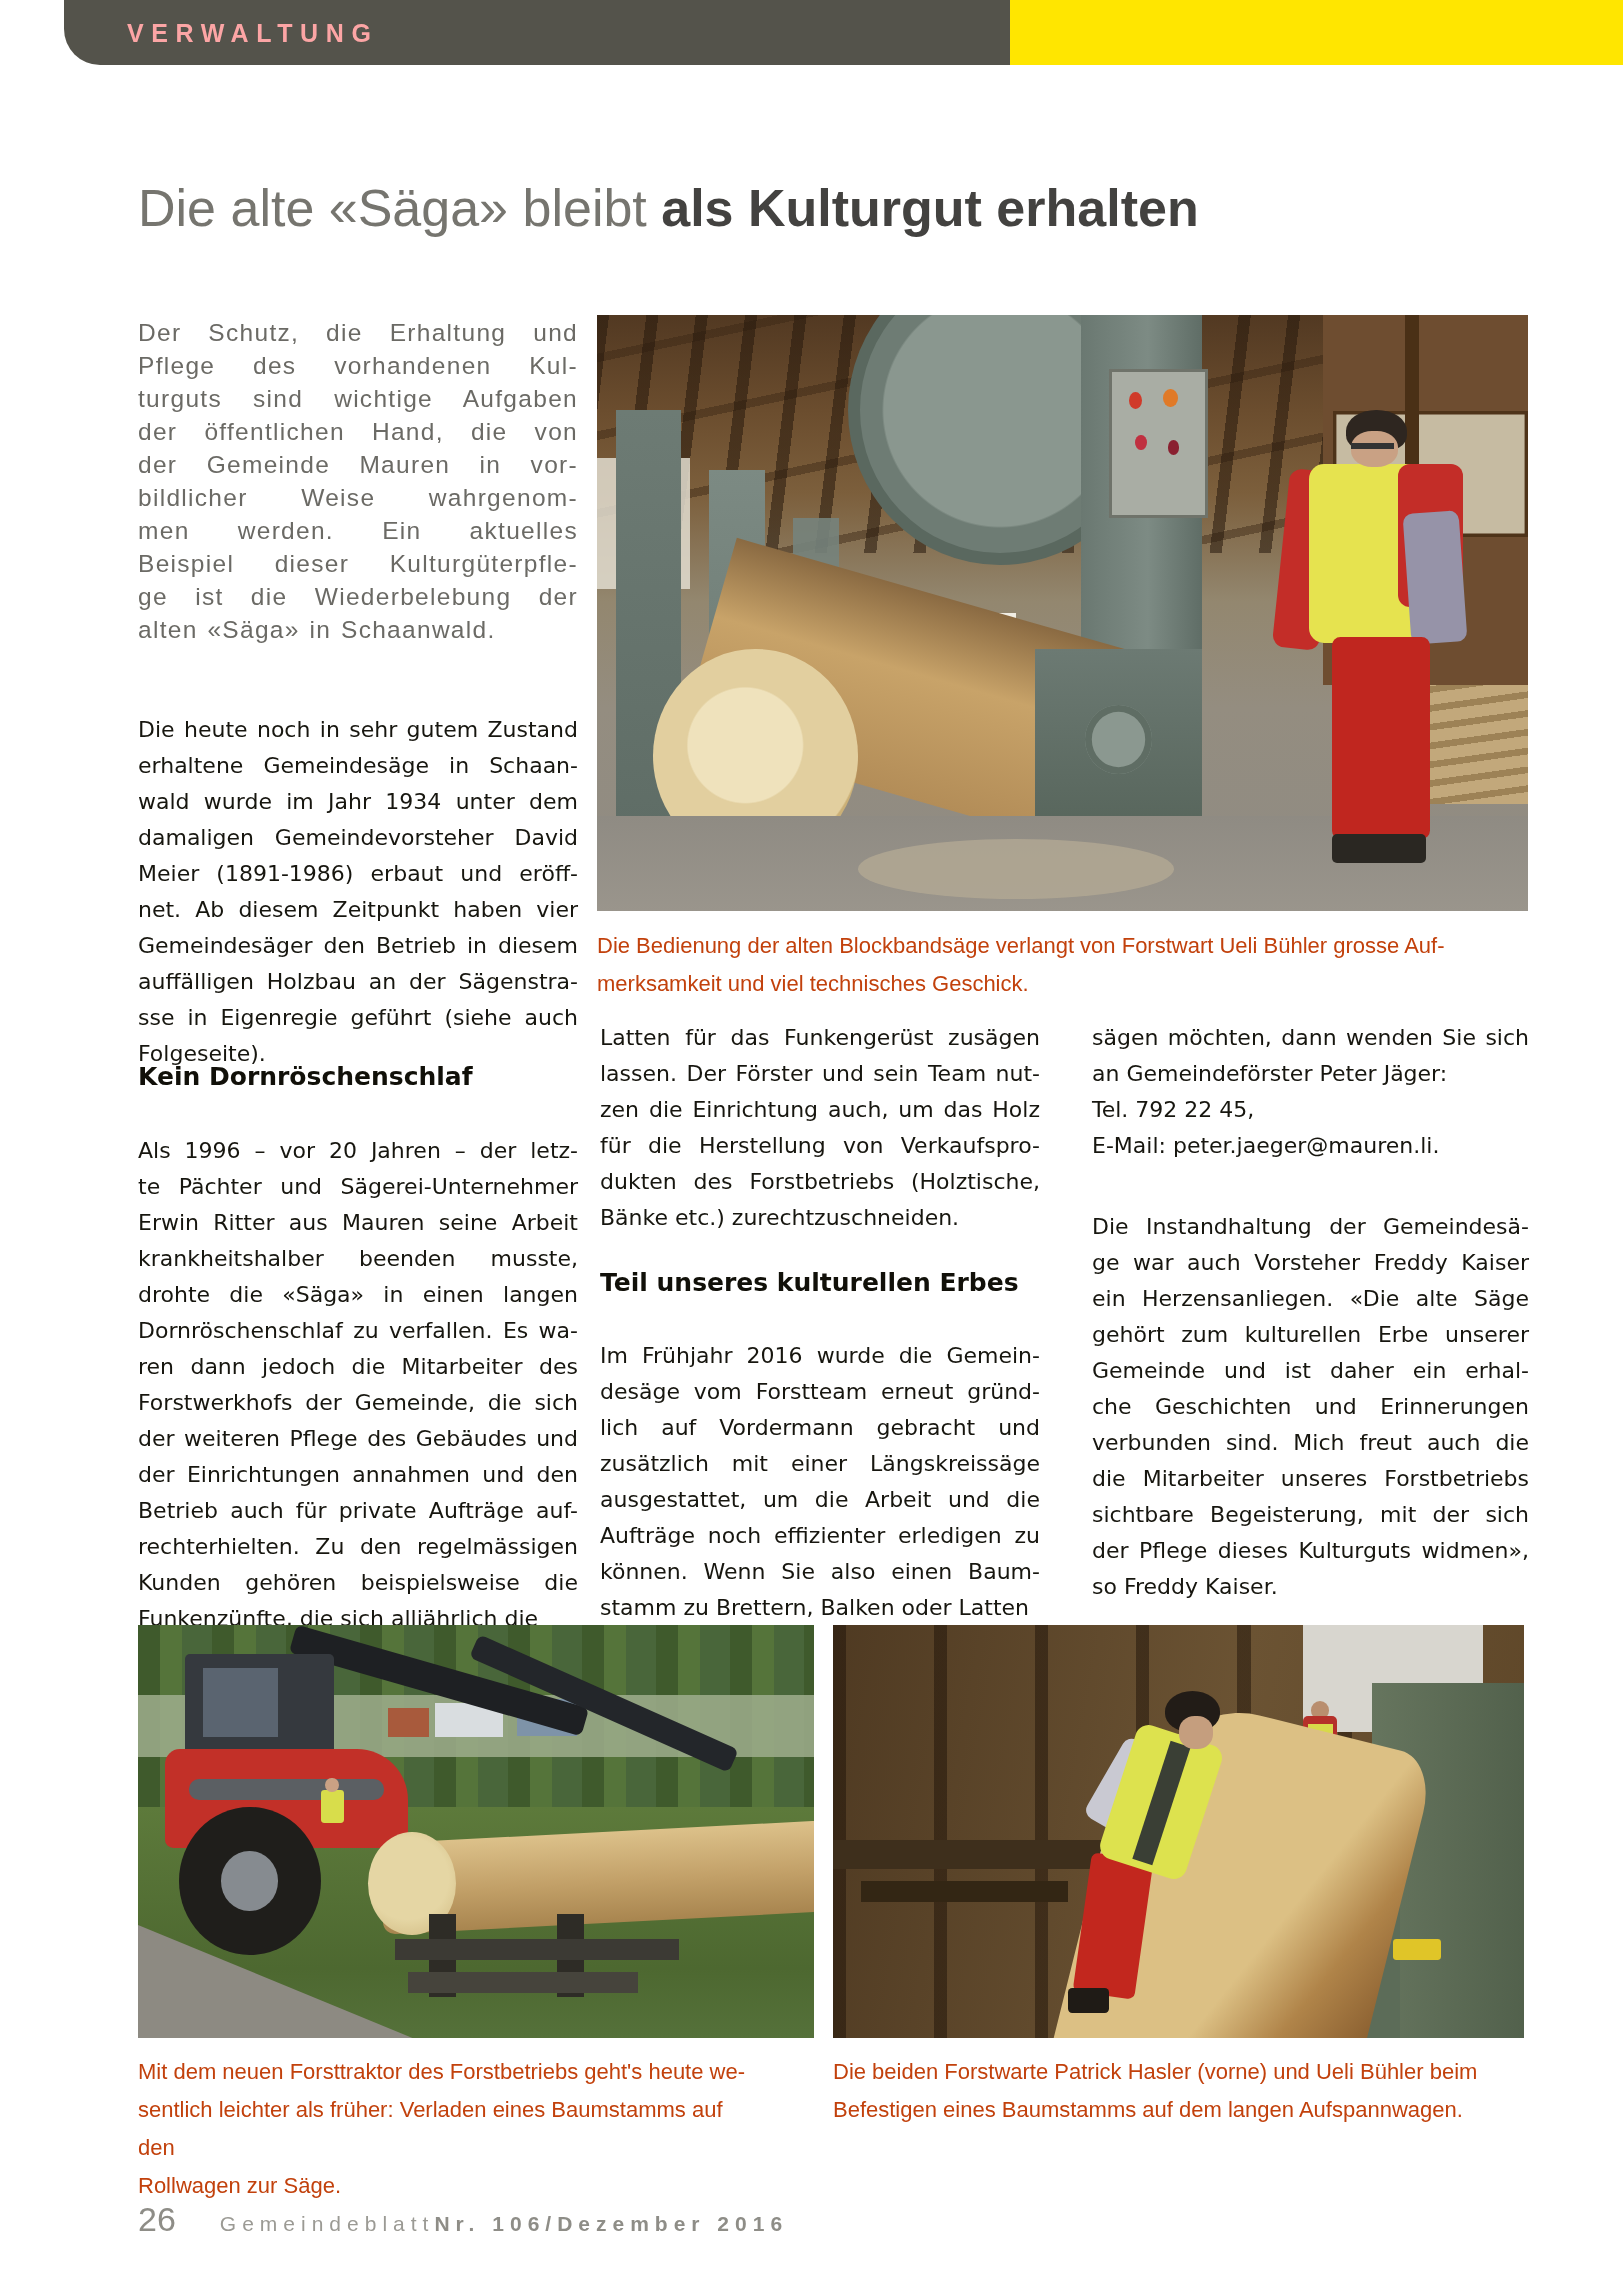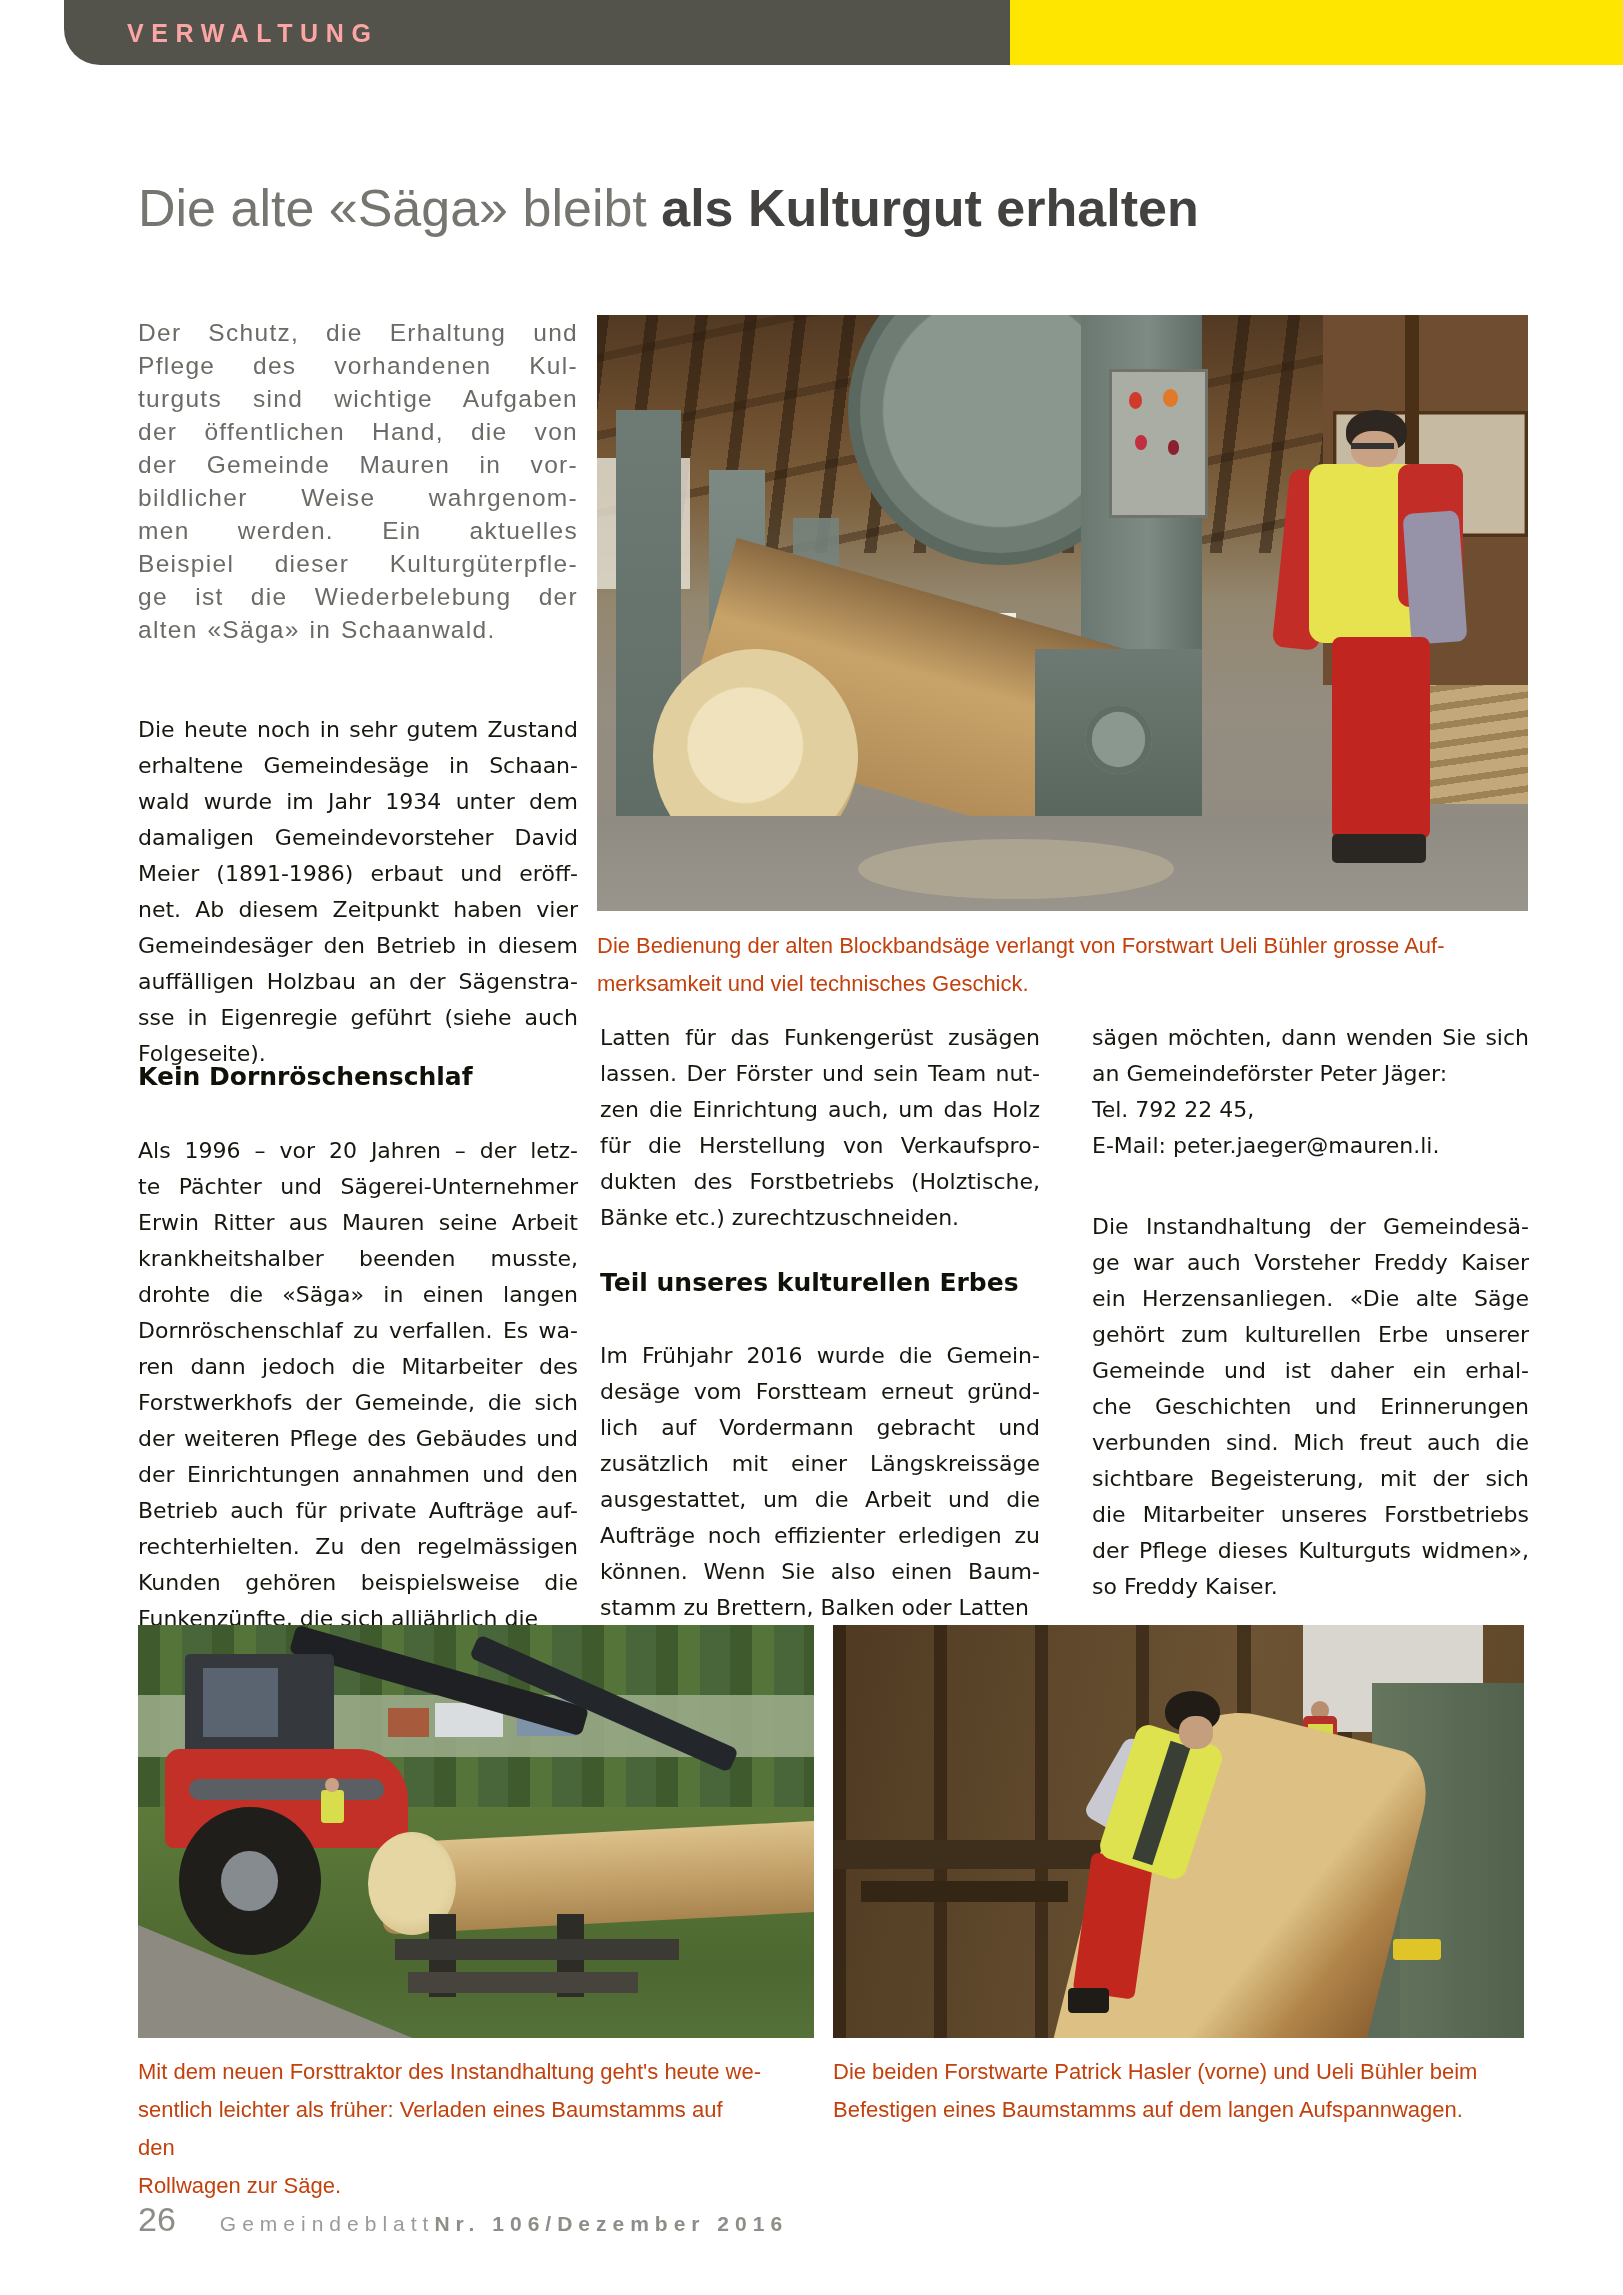--- a/index.html
+++ b/index.html
@@ -266,22 +266,22 @@
       <div class="tline tline-last">E-Mail: peter.jaeger@mauren.li.</div>
     </div>
   <div class="abs body-col col3" style="top:1209px">
       <div class="tline">Die Instandhaltung der Gemeindesä-</div>
       <div class="tline">ge war auch Vorsteher Freddy Kaiser</div>
       <div class="tline">ein Herzensanliegen. «Die alte Säge</div>
       <div class="tline">gehört zum kulturellen Erbe unserer</div>
       <div class="tline">Gemeinde und ist daher ein erhal-</div>
       <div class="tline">che Geschichten und Erinnerungen</div>
       <div class="tline">verbunden sind. Mich freut auch die</div>
+      <div class="tline">die Mitarbeiter unseres Forstbetriebs</div>
       <div class="tline">sichtbare Begeisterung, mit der sich</div>
-      <div class="tline">die Mitarbeiter unseres Forstbetriebs</div>
       <div class="tline">der Pflege dieses Kulturguts widmen»,</div>
       <div class="tline tline-last">so Freddy Kaiser.</div>
     </div>
 
   <div class="abs photo pl">
     <div class="pl-trees"></div>
     <div class="pl-mid"></div>
     <div class="pl-bld2"></div>
     <div class="pl-bld1"></div>
     <div class="pl-bld3"></div>
@@ -324,21 +324,21 @@
     <div class="pr-man-pants"></div>
     <div class="pr-man-boot"></div>
     <div class="pr-man-sleeve"></div>
     <div class="pr-man-vest"></div>
     <div class="pr-man-stripe"></div>
     <div class="pr-man-hair"></div>
     <div class="pr-man-face"></div>
   </div>
 
   <div class="abs caption" style="left:138px;top:2053px;width:626px">
-      <div class="tline tline-last">Mit dem neuen Forsttraktor des Instandhaltung geht's heute we-</div>
+      <div class="tline tline-last">Mit dem neuen Forsttraktor des Forstbetriebs geht's heute we-</div>
       <div class="tline tline-last">sentlich leichter als früher: Verladen eines Baumstamms auf den</div>
       <div class="tline tline-last">Rollwagen zur Säge.</div>
     </div>
   <div class="abs caption" style="left:833px;top:2053px;width:685px">
       <div class="tline tline-last">Die beiden Forstwarte Patrick Hasler (vorne) und Ueli Bühler beim</div>
       <div class="tline tline-last">Befestigen eines Baumstamms auf dem langen Aufspannwagen.</div>
     </div>
 
   <div class="abs footer">
     <span class="pnum">26</span>

